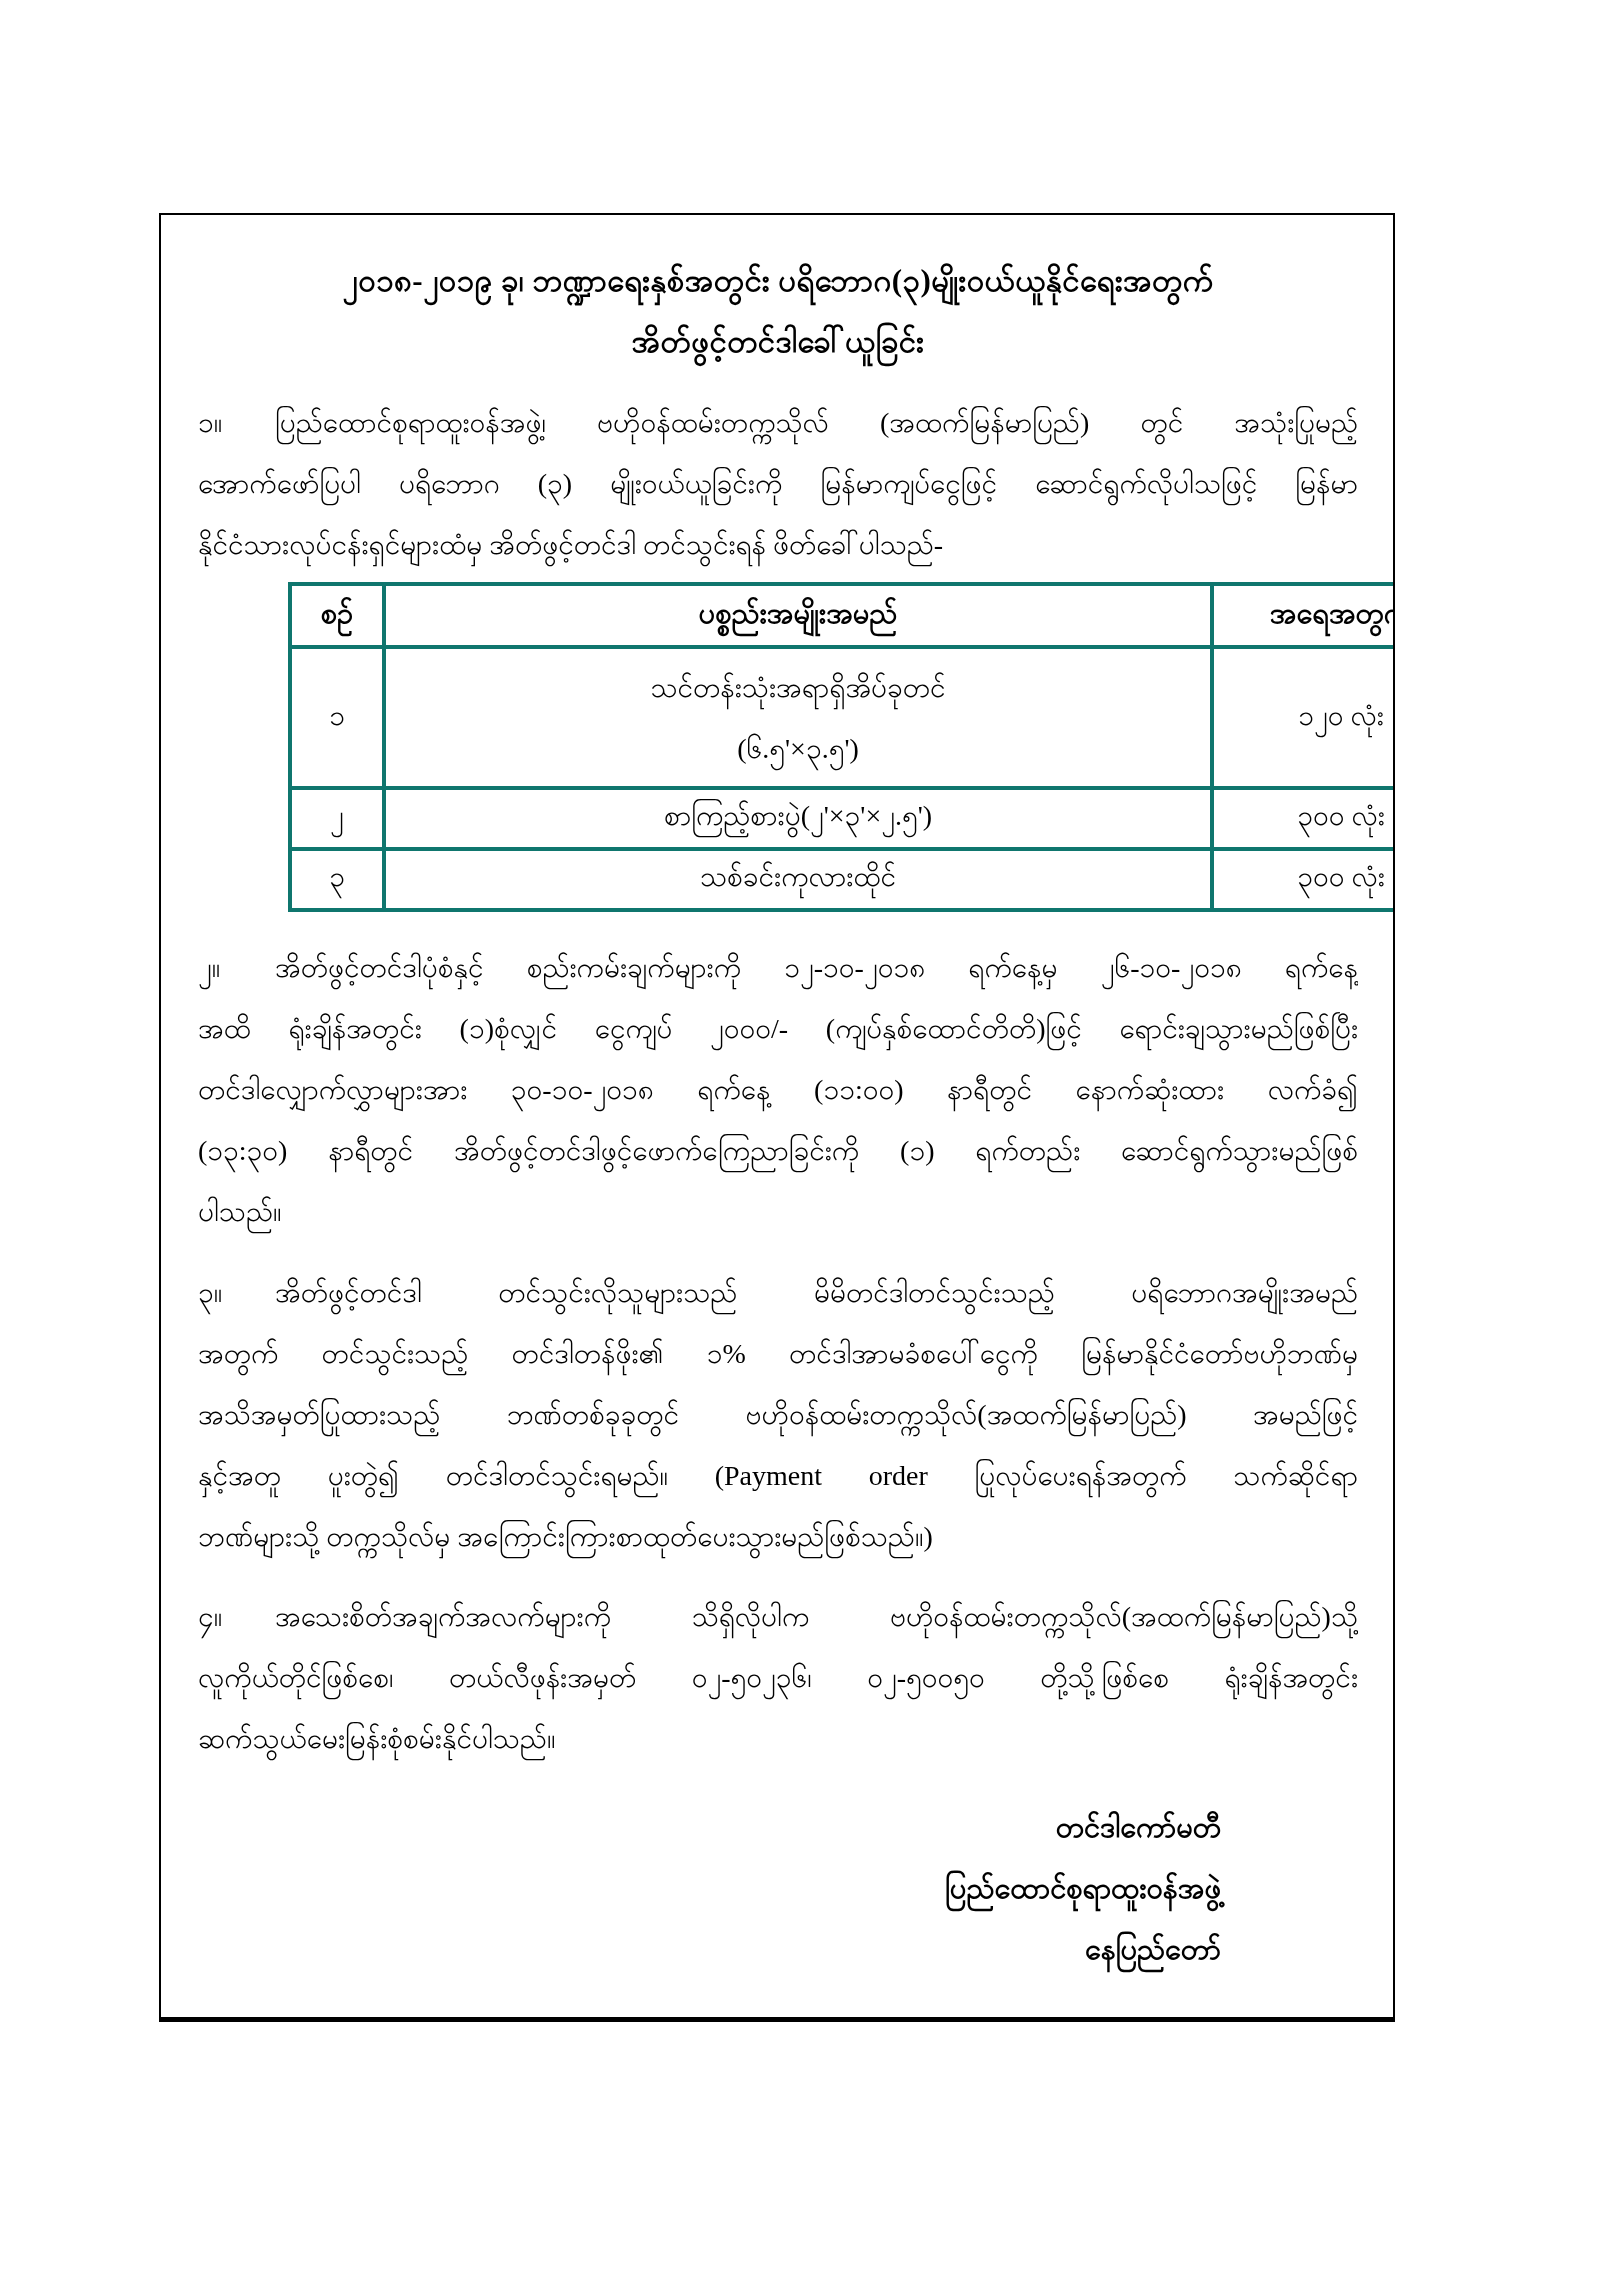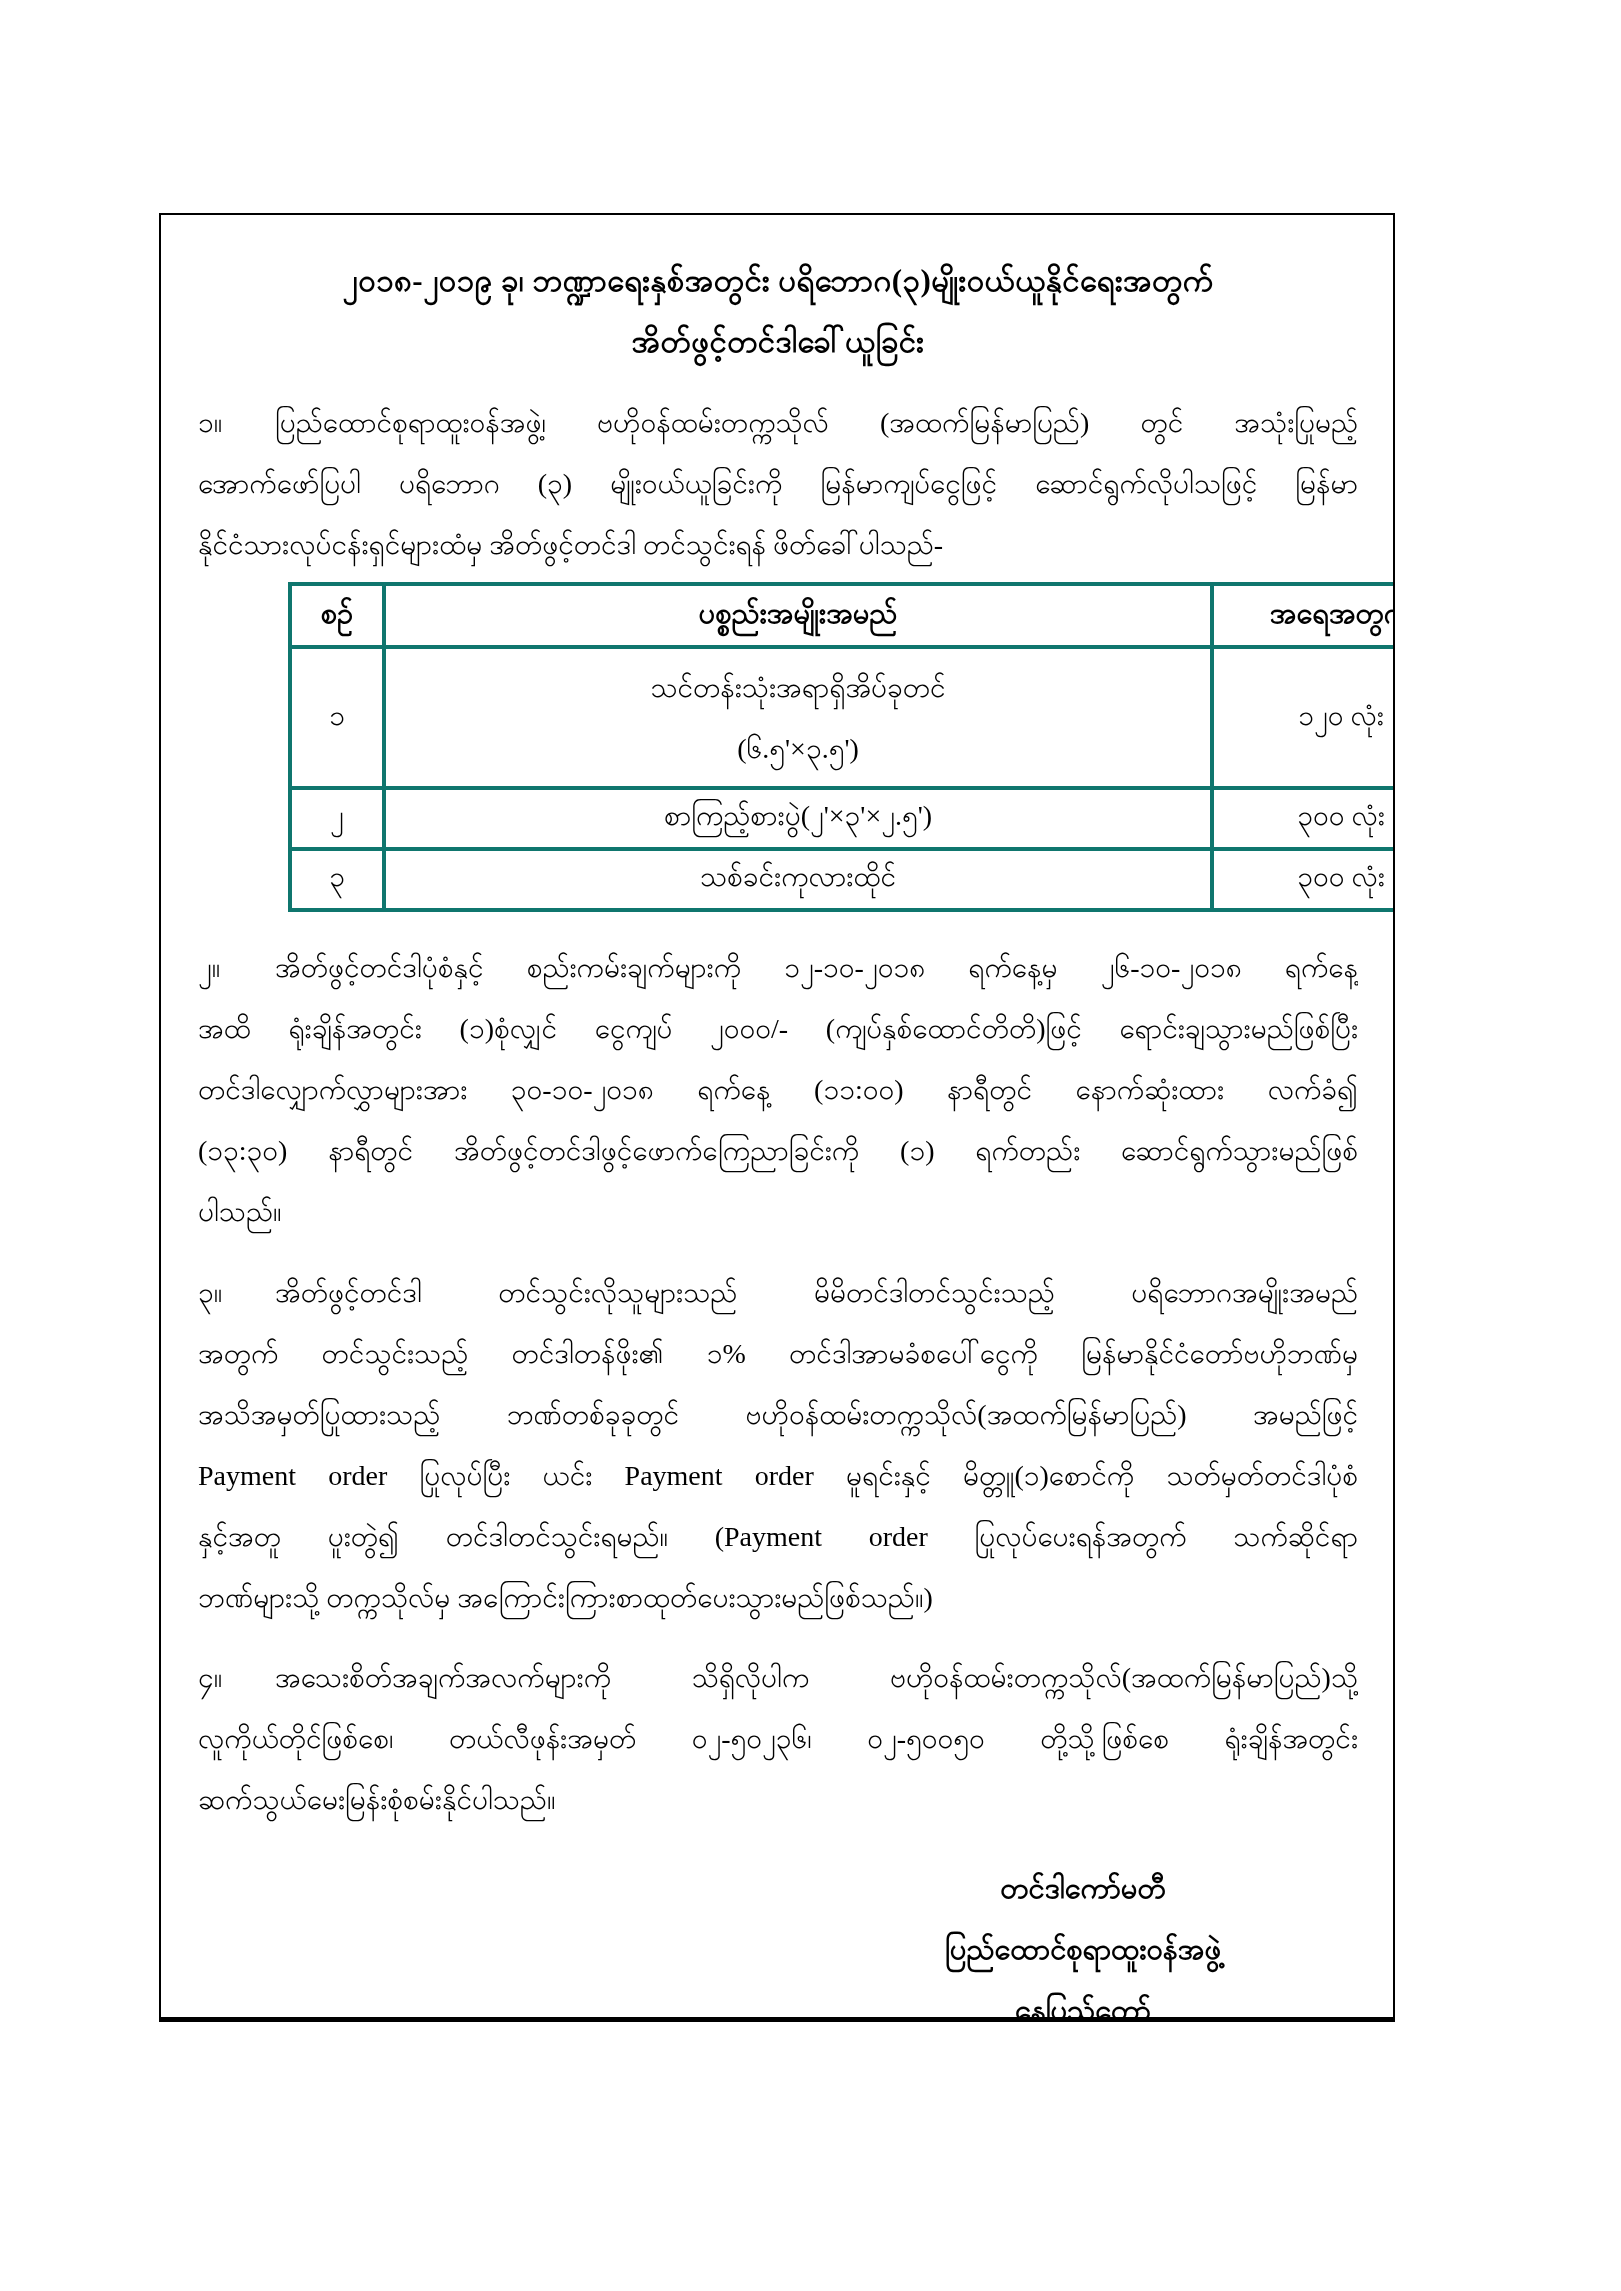--- a/index.html
+++ b/index.html
@@ -57,21 +57,21 @@
   col.c-item{width:828px;}
   col.c-qty{width:258px;}
   td.no,td.qty{text-align:center;}
   td.item{text-align:center;padding-left:21.6px;}
   tr.r1 td{border-bottom-width:3.9px;height:125px;}
   tr.r1 td .l{line-height:61px;height:61px;overflow:hidden;}
   tr.r2 td,tr.r3 td{height:45px;}
   .sig{
     margin:27.4px 137px 0 auto;
     width:fit-content;
-    text-align:center;
+    text-align:right;
     font-weight:700;font-size:29px;line-height:61px;
   }
 </style>
 </head>
 <body>
 
 <div class="page">
   <div class="doc-frame">
 
     <div class="title">
@@ -125,21 +125,20 @@
       <div class="pline">အထိ ရုံးချိန်အတွင်း (၁)စုံလျှင် ငွေကျပ် ၂၀၀၀/- (ကျပ်နှစ်ထောင်တိတိ)ဖြင့် ရောင်းချသွားမည်ဖြစ်ပြီး</div>
       <div class="pline">တင်ဒါလျှောက်လွှာများအား ၃၀-၁၀-၂၀၁၈ ရက်နေ့ (၁၁:၀၀) နာရီတွင် နောက်ဆုံးထား လက်ခံ၍</div>
       <div class="pline">(၁၃:၃၀) နာရီတွင် အိတ်ဖွင့်တင်ဒါဖွင့်ဖောက်ကြေညာခြင်းကို (၁) ရက်တည်း ဆောင်ရွက်သွားမည်ဖြစ်</div>
       <div class="pline last">ပါသည်။</div>
     </div>
 
     <div class="para">
       <div class="pline"><span class="pnum">၃။</span><span>အိတ်ဖွင့်တင်ဒါ တင်သွင်းလိုသူများသည် မိမိတင်ဒါတင်သွင်းသည့် ပရိဘောဂအမျိုးအမည်</span></div>
       <div class="pline">အတွက် တင်သွင်းသည့် တင်ဒါတန်ဖိုး၏ ၁% တင်ဒါအာမခံစပေါ်ငွေကို မြန်မာနိုင်ငံတော်ဗဟိုဘဏ်မှ</div>
       <div class="pline">အသိအမှတ်ပြုထားသည့် ဘဏ်တစ်ခုခုတွင် ဗဟိုဝန်ထမ်းတက္ကသိုလ်(အထက်မြန်မာပြည်) အမည်ဖြင့်</div>
-      <div class="pline">Payment order ပြုလုပ်ပြီး ယင်း Payment order မူရင်းနှင့် မိတ္တူ(၁)စောင်ကို သတ်မှတ်တင်ဒါပုံစံ</div>
       <div class="pline">နှင့်အတူ ပူးတွဲ၍ တင်ဒါတင်သွင်းရမည်။ (Payment order ပြုလုပ်ပေးရန်အတွက် သက်ဆိုင်ရာ</div>
       <div class="pline last">ဘဏ်များသို့ တက္ကသိုလ်မှ အကြောင်းကြားစာထုတ်ပေးသွားမည်ဖြစ်သည်။)</div>
     </div>
 
     <div class="para">
       <div class="pline"><span class="pnum">၄။</span><span>အသေးစိတ်အချက်အလက်များကို သိရှိလိုပါက ဗဟိုဝန်ထမ်းတက္ကသိုလ်(အထက်မြန်မာပြည်)သို့</span></div>
       <div class="pline">လူကိုယ်တိုင်ဖြစ်စေ၊ တယ်လီဖုန်းအမှတ် ၀၂-၅၀၂၃၆၊ ၀၂-၅၀၀၅၀ တို့သို့ဖြစ်စေ ရုံးချိန်အတွင်း</div>
       <div class="pline last">ဆက်သွယ်မေးမြန်းစုံစမ်းနိုင်ပါသည်။</div>
     </div>
 

